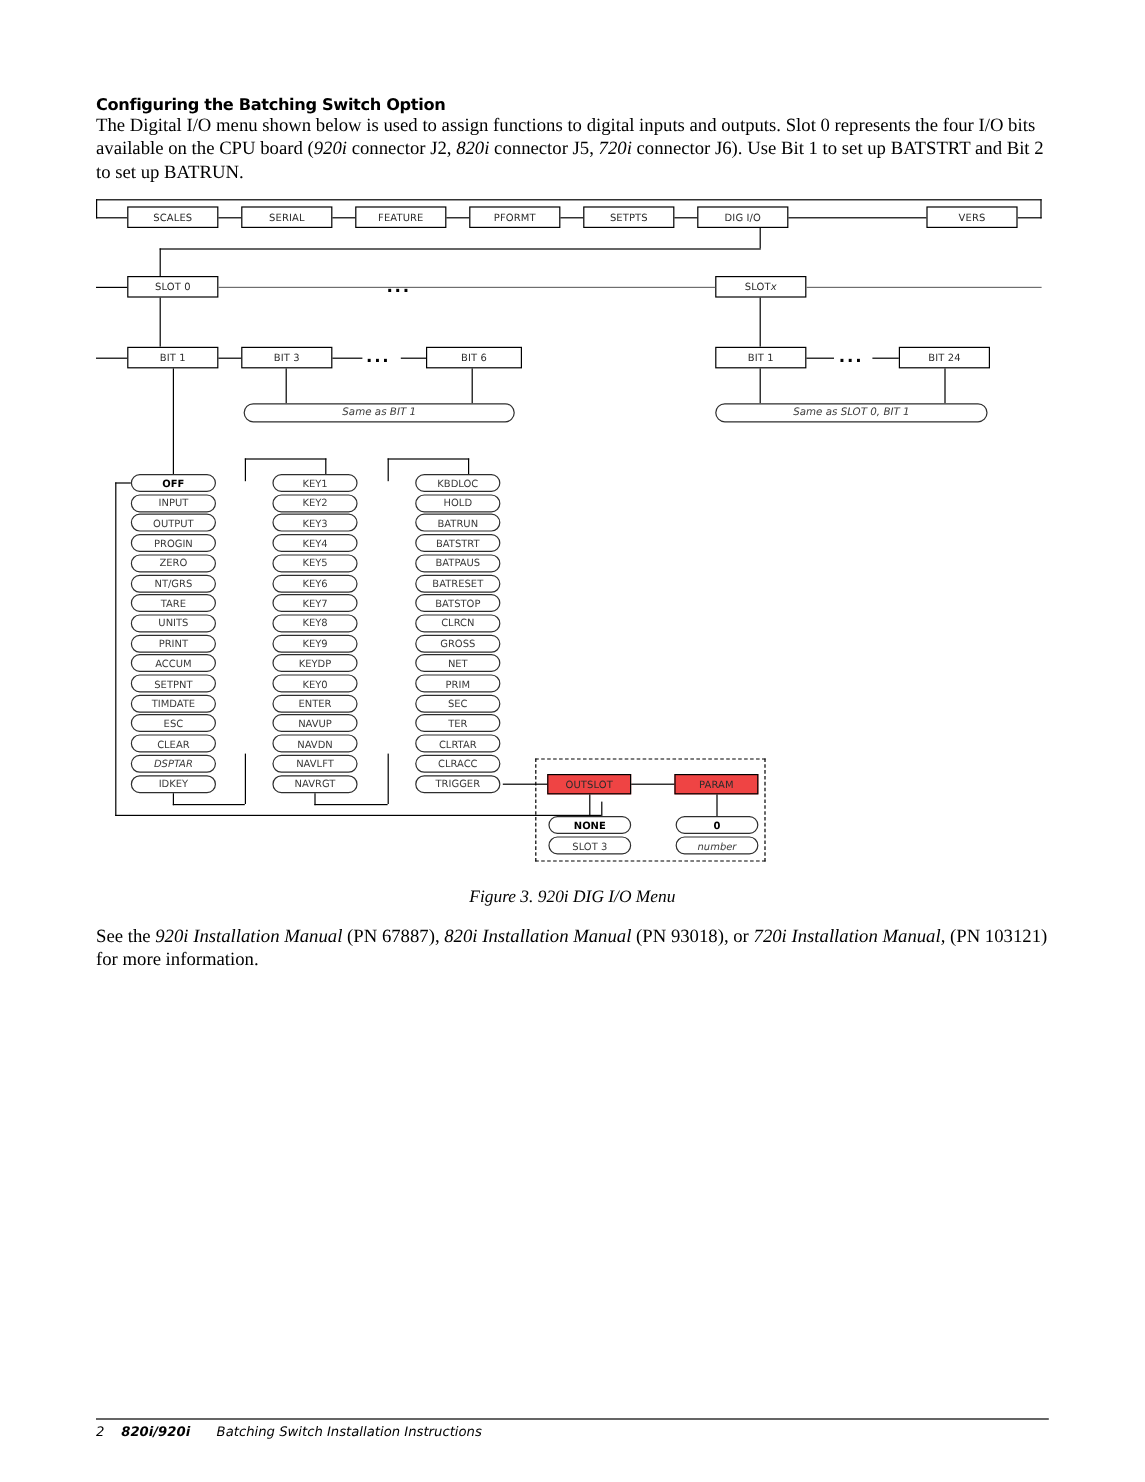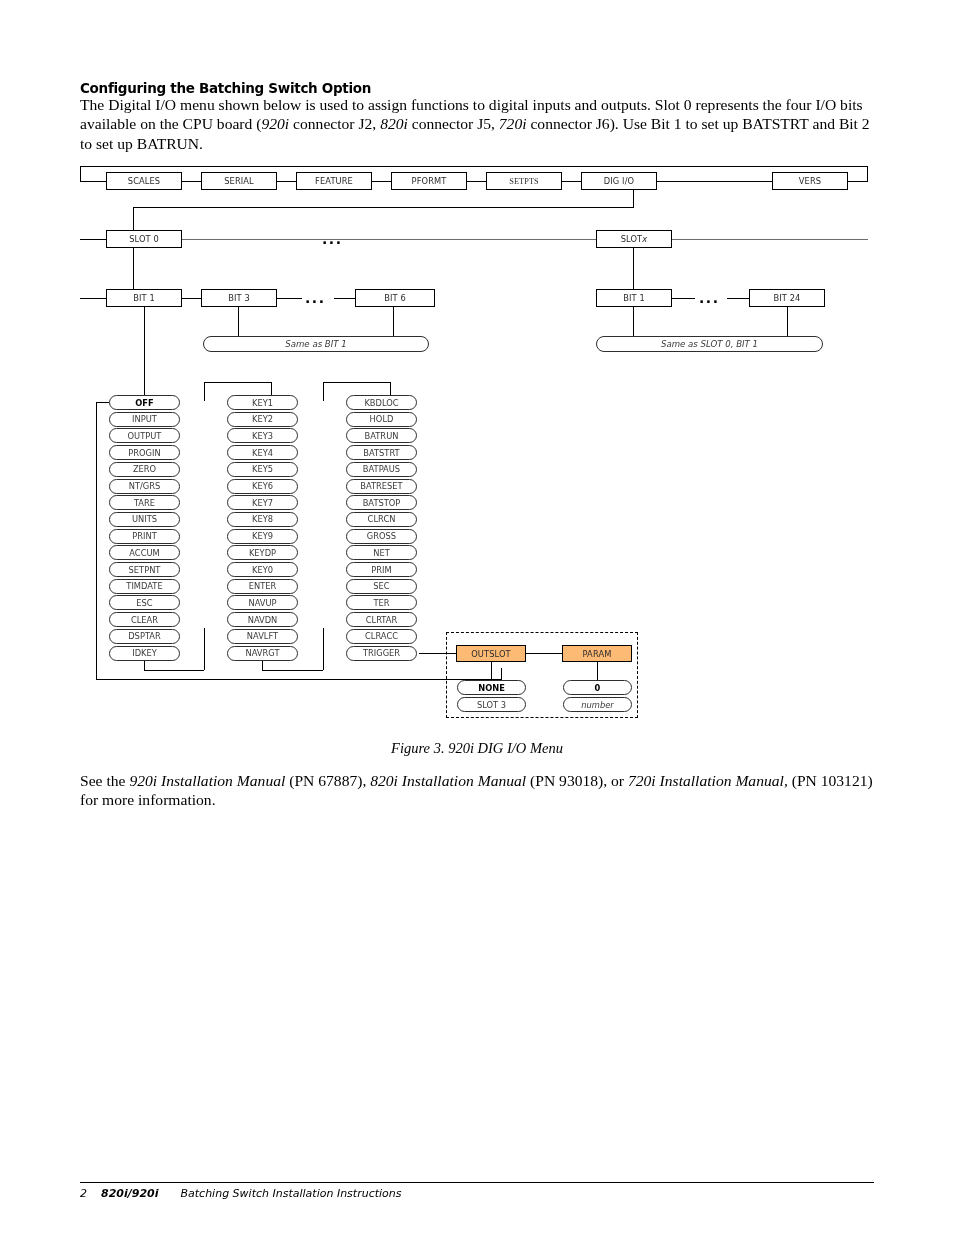--- a/index.html
+++ b/index.html
@@ -157,21 +157,21 @@
     line-height: 1;
     color: #000;
   }
 
   .dashbox {
     position: absolute;
     box-sizing: border-box;
     border: 1.3px dashed #000;
     background: transparent;
   }
-  .shaded { background: #fdba74; }
+  .shaded { background: #ef4444; }
 </style>
 </head>
 <body>
 
 <div class="sec-title">Configuring the Batching Switch Option</div>
 
 <div class="body-par" id="intro-par"><span>The Digital I/O menu shown below is used to assign functions to digital inputs and outputs. Slot 0 represents the four I/O bits available on the CPU board (</span><span class="ital">920i</span><span> connector J2, </span><span class="ital">820i</span><span> connector J5, </span><span class="ital">720i</span><span> connector J6). Use Bit 1 to set up BATSTRT and Bit 2 to set up BATRUN.</span></div>
 
 <div id="diagram">
 
@@ -186,21 +186,21 @@
     </div>
   <div class="rbox" style="left:201px; top:172px; width:76px; height:18px;">
       <span>SERIAL</span>
     </div>
   <div class="rbox" style="left:296px; top:172px; width:76px; height:18px;">
       <span>FEATURE</span>
     </div>
   <div class="rbox" style="left:391px; top:172px; width:76px; height:18px;">
       <span>PFORMT</span>
     </div>
-  <div class="rbox" style="left:486px; top:172px; width:76px; height:18px;font-family:Liberation Serif, serif;">
+  <div class="rbox" style="left:486px; top:172px; width:76px; height:18px;">
       <span>SETPTS</span>
     </div>
   <div class="rbox" style="left:581px; top:172px; width:76px; height:18px;">
       <span>DIG I/O</span>
     </div>
   <div class="rbox" style="left:772px; top:172px; width:76px; height:18px;">
       <span>VERS</span>
     </div>
 
   <div class="ln h" style="left:182px; top:181px; width:19px;"></div>
@@ -295,21 +295,21 @@
       <div class="obox" style="left: 109px; top: 461.8px; width: 71px; height: 15px;">ZERO</div>
       <div class="obox" style="left: 109px; top: 478.5px; width: 71px; height: 15px;">NT/GRS</div>
       <div class="obox" style="left: 109px; top: 495.2px; width: 71px; height: 15px;">TARE</div>
       <div class="obox" style="left: 109px; top: 511.9px; width: 71px; height: 15px;">UNITS</div>
       <div class="obox" style="left: 109px; top: 528.6px; width: 71px; height: 15px;">PRINT</div>
       <div class="obox" style="left: 109px; top: 545.3px; width: 71px; height: 15px;">ACCUM</div>
       <div class="obox" style="left: 109px; top: 562px; width: 71px; height: 15px;">SETPNT</div>
       <div class="obox" style="left: 109px; top: 578.7px; width: 71px; height: 15px;">TIMDATE</div>
       <div class="obox" style="left: 109px; top: 595.4px; width: 71px; height: 15px;">ESC</div>
       <div class="obox" style="left: 109px; top: 612.1px; width: 71px; height: 15px;">CLEAR</div>
-      <div class="obox" style="left: 109px; top: 628.8px; width: 71px; height: 15px;">DSPTAR</div>
+      <div class="obox" style="left: 109px; top: 628.8px; width: 71px; height: 15px; font-style: italic;">DSPTAR</div>
       <div class="obox" style="left: 109px; top: 645.5px; width: 71px; height: 15px;">IDKEY</div>
     </div>
 
   <div id="col2">
       <div class="obox" style="left: 227px; top: 395px; width: 71px; height: 15px;">KEY1</div>
       <div class="obox" style="left: 227px; top: 411.7px; width: 71px; height: 15px;">KEY2</div>
       <div class="obox" style="left: 227px; top: 428.4px; width: 71px; height: 15px;">KEY3</div>
       <div class="obox" style="left: 227px; top: 445.1px; width: 71px; height: 15px;">KEY4</div>
       <div class="obox" style="left: 227px; top: 461.8px; width: 71px; height: 15px;">KEY5</div>
       <div class="obox" style="left: 227px; top: 478.5px; width: 71px; height: 15px;">KEY6</div>

